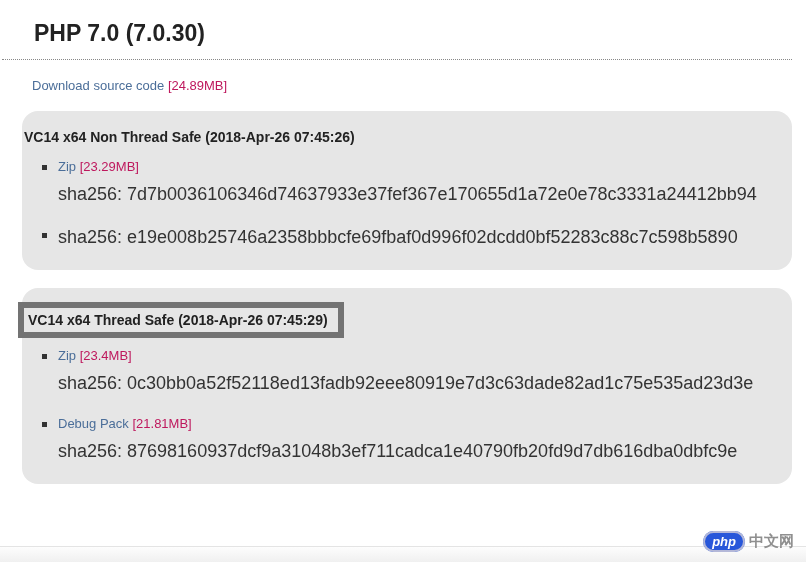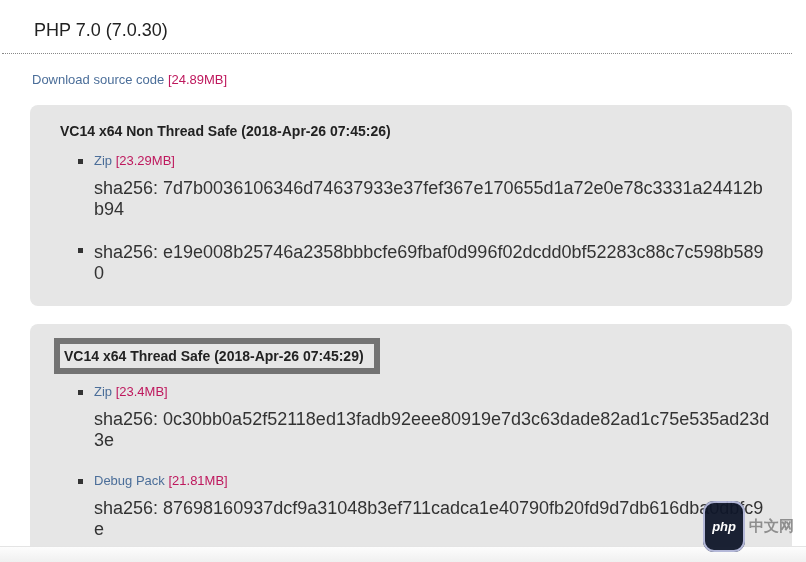--- a/index.html
+++ b/index.html
@@ -5,43 +5,43 @@
     * { box-sizing: border-box; margin: 0; padding: 0; }
     body {
       font-family: Verdana, Geneva, sans-serif;
       background: #ffffff;
       color: #333;
       font-size: 13px;
       width: 806px;
       padding: 0;
     }
     .page-title {
-      font-size: 18px;
-      font-weight: normal;
+      font-size: 23px;
+      font-weight: bold;
       color: #222;
       padding: 20px 0 12px 32px;
       border-bottom: 1px dotted #888;
       margin: 0 14px 0 2px;
     }
     .source-line {
       padding: 18px 0 18px 32px;
       font-size: 13px;
     }
     .link {
       color: #4b6e99;
       cursor: pointer;
     }
     .size {
       color: #be185d;
     }
     .panel {
       background: #e6e6e6;
-      border-radius: 8px;
-      margin: 0 14px 18px 30px;
-      padding: 18px 20px 18px 30px;
+      border-radius: 16px;
+      margin: 0 14px 18px 22px;
+      padding: 18px 20px 18px 2px;
       position: relative;
     }
     .panel-title {
       font-size: 14px;
       font-weight: bold;
       color: #222;
       margin-bottom: 14px;
     }
     .panel-title.highlight {
       display: inline-block;
@@ -84,25 +84,25 @@
     .watermark {
       position: fixed;
       right: 12px;
       bottom: 10px;
       display: flex;
       align-items: center;
       gap: 4px;
       opacity: 0.95;
     }
     .watermark .php-pill {
-      background: #0f172a;
+      background: #1d4ed8;
       color: #fff;
       font-weight: bold;
       font-size: 13px;
-      padding: 18px 9px;
+      padding: 3px 9px;
       border-radius: 11px;
       font-style: italic;
       font-family: Arial, sans-serif;
       box-shadow: 0 0 0 2px #b0b5d6 inset;
     }
     .watermark .cn {
       color: #8a8a8a;
       font-size: 15px;
       font-weight: bold;
     }

